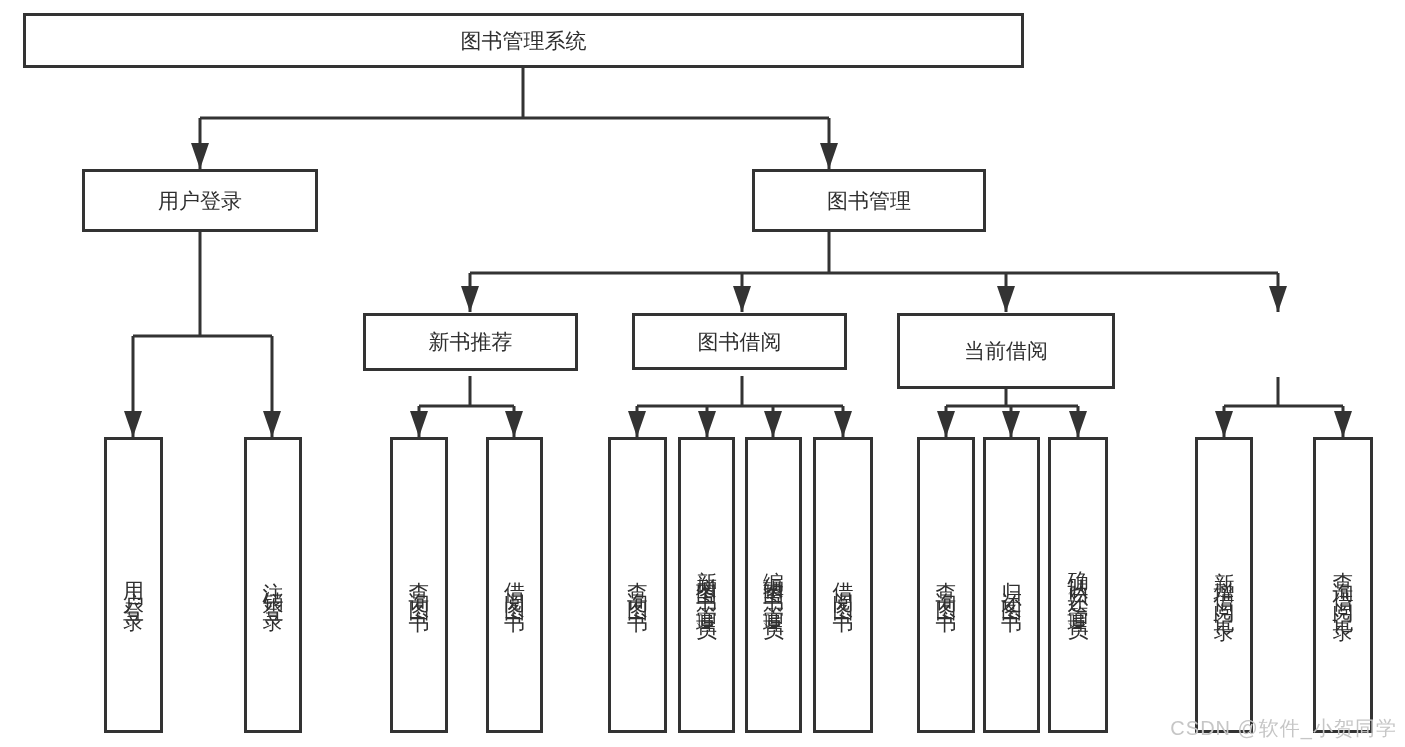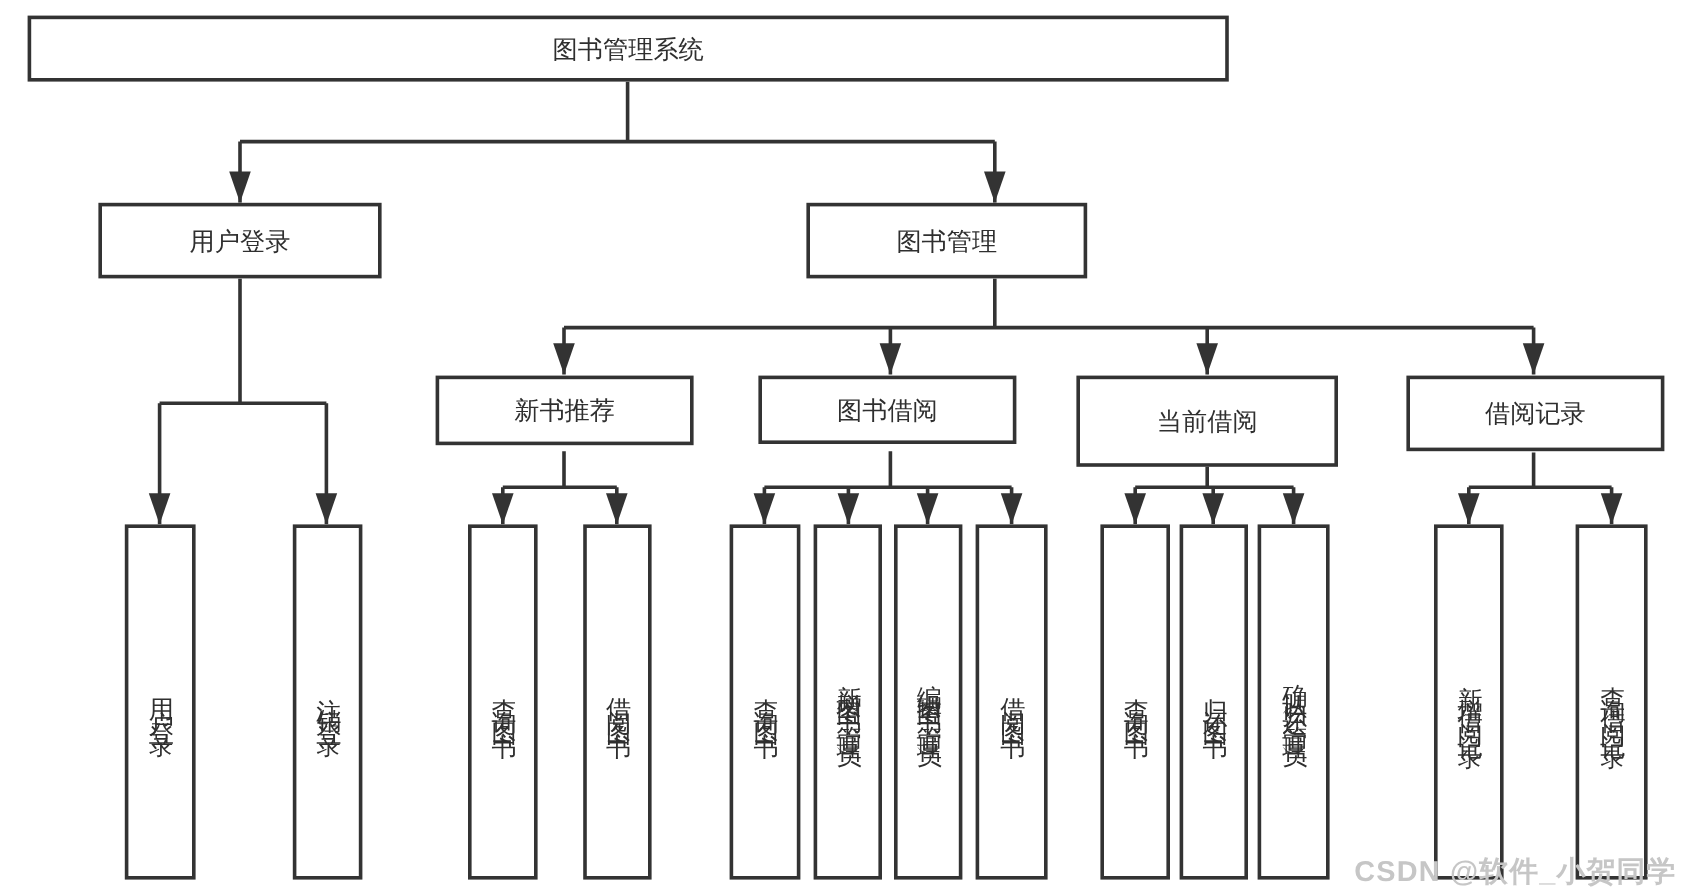--- a/index.html
+++ b/index.html
@@ -17,23 +17,22 @@
     font-size:21px; color:var(--text,#2f2f2f);
     text-align:center; white-space:nowrap;
   }
   .v {
     writing-mode:vertical-rl; text-orientation:mixed;
     letter-spacing:10px; white-space:normal;
   }
   .v.long { letter-spacing:7px; }
   .watermark {
     position:absolute; right:8px; bottom:5px;
-    font-size:24px; color:var(--watermark,#c6c6c6);
+    font-size:20px; color:var(--watermark,#c6c6c6);
     letter-spacing:1px;
-    font-weight:bold;
   }
 </style>
 </head>
 <body>
 
 <div class="canvas">
 
   <svg class="connectors" width="1405" height="747" viewBox="0 0 1405 747" xmlns="http://www.w3.org/2000/svg">
     <path fill="none" stroke="currentColor" stroke-width="3" d="
       M523 68 V118 M200 118 H829 M200 118 V169 M829 118 V169
@@ -62,26 +61,25 @@
       <polygon points="1002,411 1020,411 1011,437"></polygon>
       <polygon points="1069,411 1087,411 1078,437"></polygon>
       <polygon points="1215,411 1233,411 1224,437"></polygon>
       <polygon points="1334,411 1352,411 1343,437"></polygon>
     </g>
   </svg>
 
   <div class="box" style="left:23px;top:13px;width:1001px;height:55px">图书管理系统</div>
 
   <div class="box" style="left:82px;top:169px;width:236px;height:63px">用户登录</div>
-  <div class="box" style="left:672px;top:169px;width:234px;height:63px">图书管理</div>
+  <div class="box" style="left:752px;top:169px;width:234px;height:63px">图书管理</div>
 
   <div class="box" style="left:363px;top:313px;width:215px;height:58px">新书推荐</div>
   <div class="box" style="left:632px;top:313px;width:215px;height:57px">图书借阅</div>
   <div class="box" style="left:897px;top:313px;width:218px;height:76px">当前借阅</div>
-  <div class="box" style="left:1172px;top:313px;width:215px;height:63px">借阅记录</div>
 
   <div class="box v" style="left:104px;top:437px;width:59px;height:296px">用户登录</div>
   <div class="box v" style="left:244px;top:437px;width:58px;height:296px">注销登录</div>
 
   <div class="box v" style="left:390px;top:437px;width:58px;height:296px">查询图书</div>
   <div class="box v" style="left:486px;top:437px;width:57px;height:296px">借阅图书</div>
 
   <div class="box v" style="left:608px;top:437px;width:59px;height:296px">查询图书</div>
   <div class="box v long" style="left:678px;top:437px;width:57px;height:296px">新增图书（管理员）</div>
   <div class="box v long" style="left:745px;top:437px;width:57px;height:296px">编辑图书（管理员）</div>

